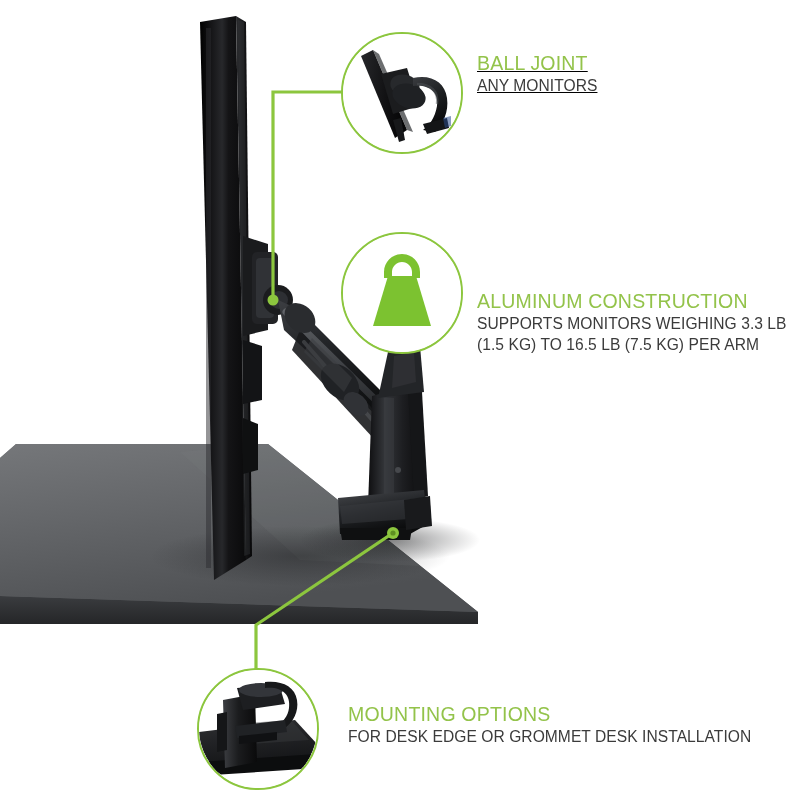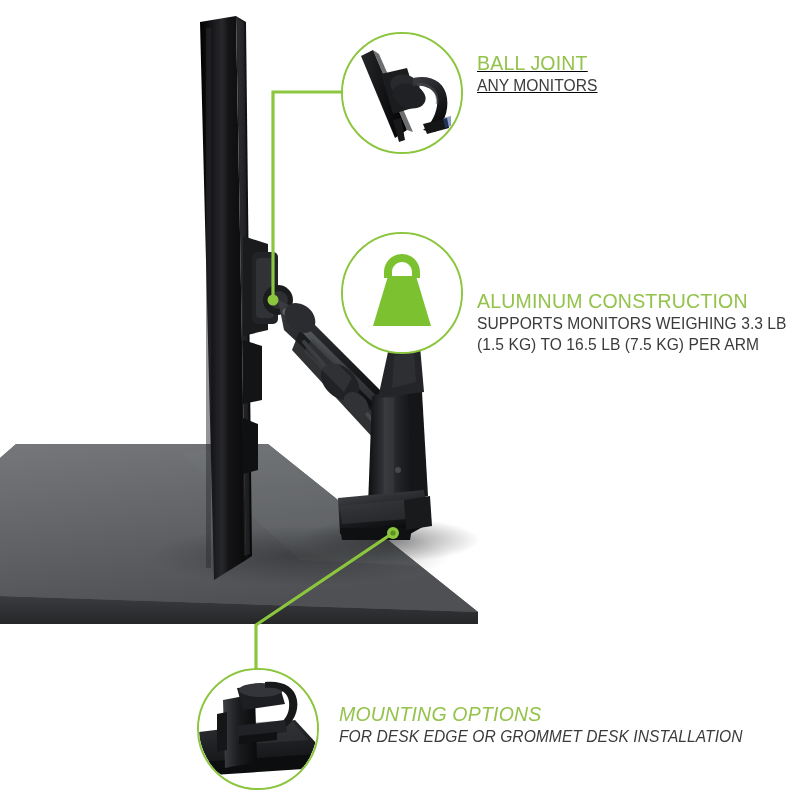--- a/index.html
+++ b/index.html
@@ -45,21 +45,21 @@
     letter-spacing: 0.05px;
     font-weight: 400;
     color: #3b3b3b;
   }
   .callout-body span {
     display: block;
     white-space: nowrap;
   }
   #callout-1-text { left: 477px; top: 52px;  width: 300px; text-decoration: underline; }
   #callout-2-text { left: 477px; top: 258px; width: 300px; margin-top: 32px; }
-  #callout-3-text { left: 339px; top: 703px; width: 430px; font-style: italic; }
+  #callout-3-text { left: 348px; top: 703px; width: 430px; }
 
   
   .badge {
     position: absolute;
     border-radius: 50%;
     border: 2.4px solid #8cc63e;
     background: #ffffff;
     overflow: hidden;
   }
   #badge-ball-joint { left: 341px; top: 32px;  width: 118px; height: 118px; }

